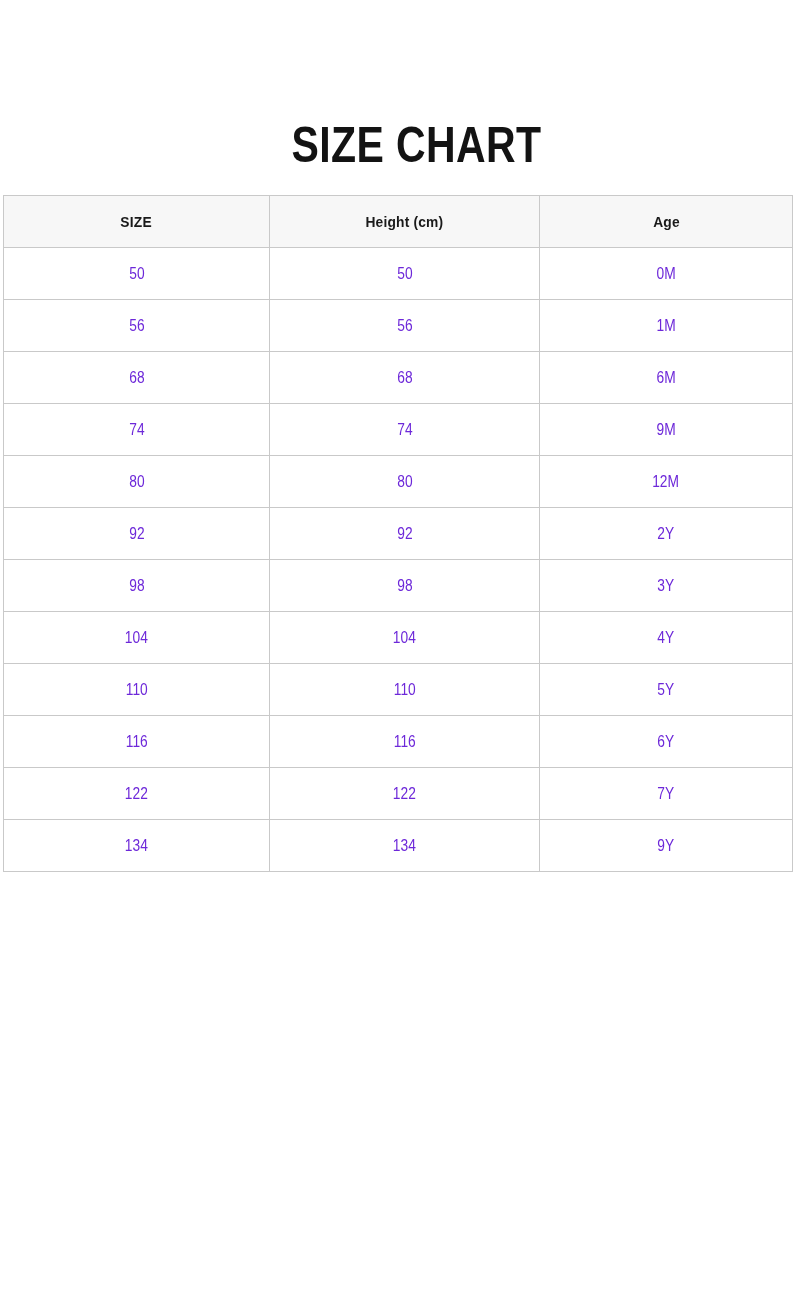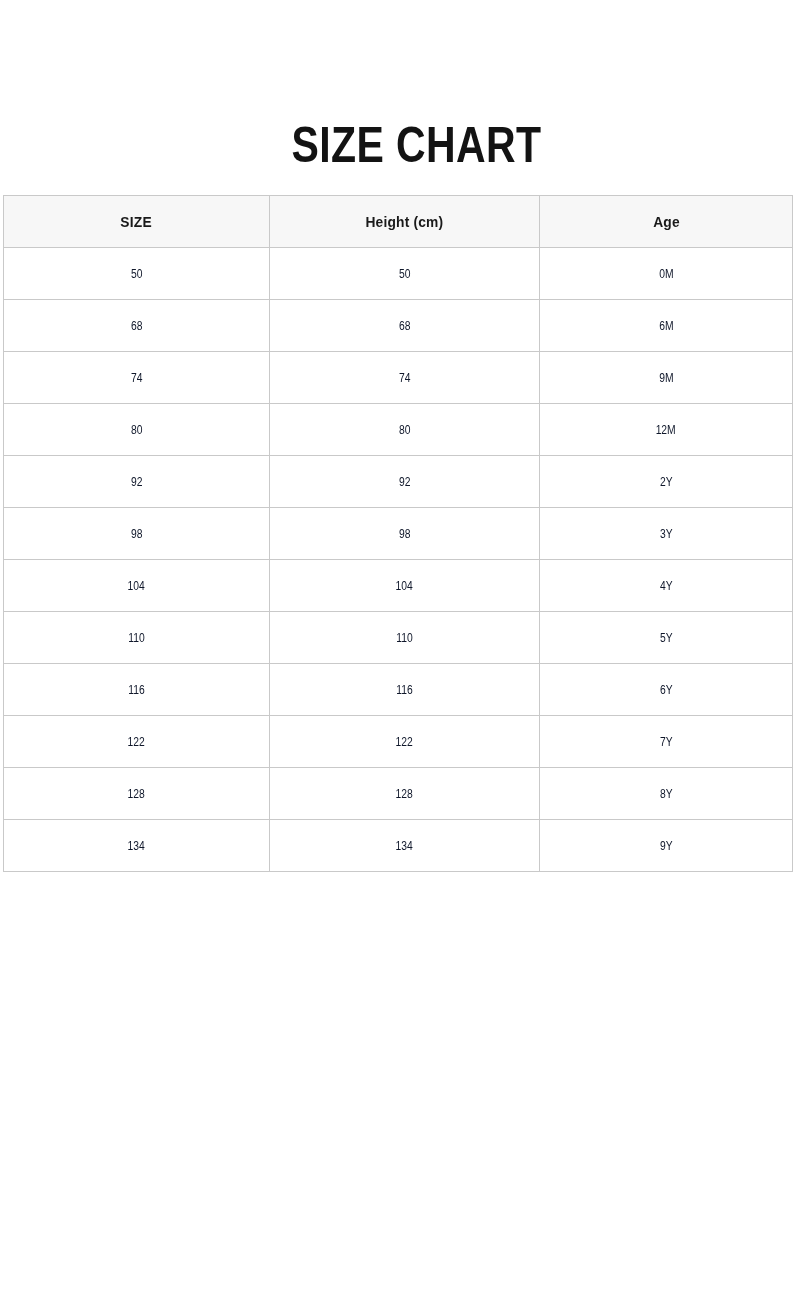--- a/index.html
+++ b/index.html
@@ -79,23 +79,23 @@
   .th-inner {
     display: inline-block;
     transform: scaleX(0.92);
     transform-origin: center center;
     white-space: nowrap;
   }
 
   table.size-table tbody td {
     height: 51px;
     background: #ffffff;
-    font-size: 12px;
+    font-size: 16px;
     font-weight: 400;
-    color: #0f172a;
+    color: #6d28d9;
   }
   .td-inner {
     display: inline-block;
     transform: scaleX(0.86);
     transform-origin: center center;
     white-space: nowrap;
   }
 </style>
 </head>
 <body>
@@ -124,20 +124,25 @@
           <th>
             <span class="th-inner">Age</span>
           </th>
         </tr>
       </thead>
       <tbody id="table-body">
           <tr>
             <td><span class="td-inner">50</span></td>
             <td><span class="td-inner">50</span></td>
             <td><span class="td-inner">0M</span></td>
+          </tr>
+          <tr>
+            <td><span class="td-inner">56</span></td>
+            <td><span class="td-inner">56</span></td>
+            <td><span class="td-inner">1M</span></td>
           </tr>
           <tr>
             <td><span class="td-inner">68</span></td>
             <td><span class="td-inner">68</span></td>
             <td><span class="td-inner">6M</span></td>
           </tr>
           <tr>
             <td><span class="td-inner">74</span></td>
             <td><span class="td-inner">74</span></td>
             <td><span class="td-inner">9M</span></td>
@@ -171,25 +176,20 @@
             <td><span class="td-inner">116</span></td>
             <td><span class="td-inner">116</span></td>
             <td><span class="td-inner">6Y</span></td>
           </tr>
           <tr>
             <td><span class="td-inner">122</span></td>
             <td><span class="td-inner">122</span></td>
             <td><span class="td-inner">7Y</span></td>
           </tr>
           <tr>
-            <td><span class="td-inner">128</span></td>
-            <td><span class="td-inner">128</span></td>
-            <td><span class="td-inner">8Y</span></td>
-          </tr>
-          <tr>
             <td><span class="td-inner">134</span></td>
             <td><span class="td-inner">134</span></td>
             <td><span class="td-inner">9Y</span></td>
           </tr>
         </tbody>
     </table>
   </div>
 
 </div>
 

